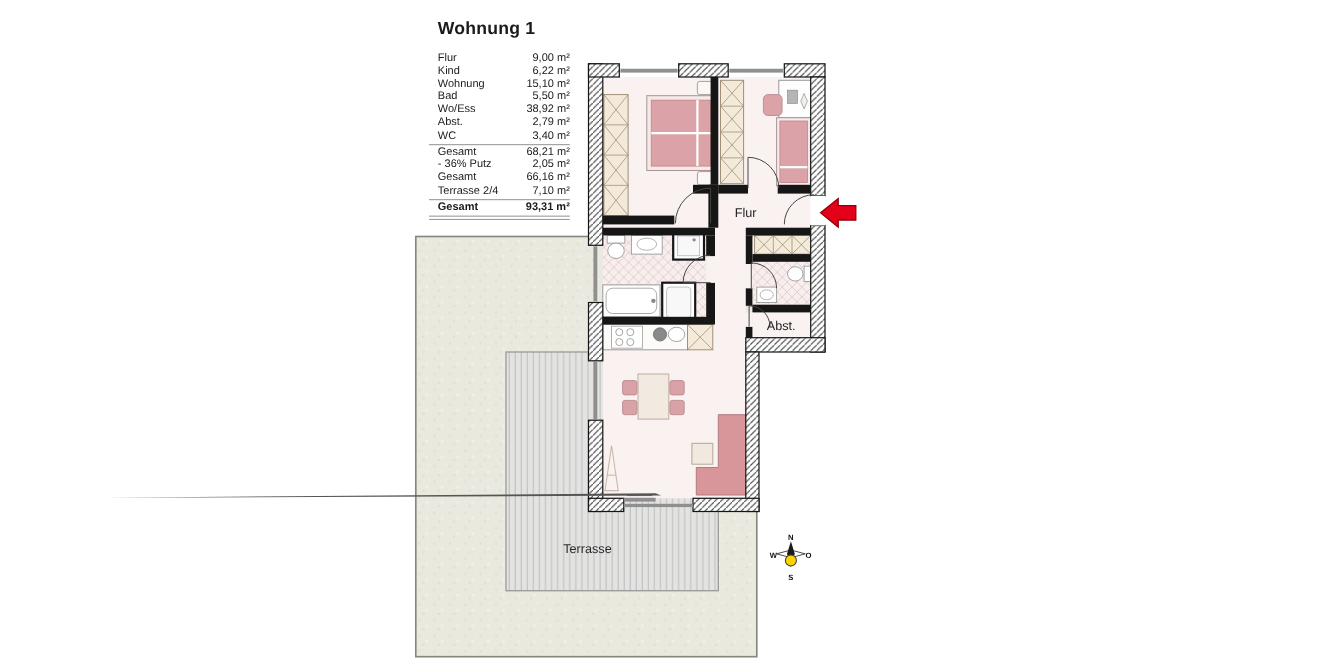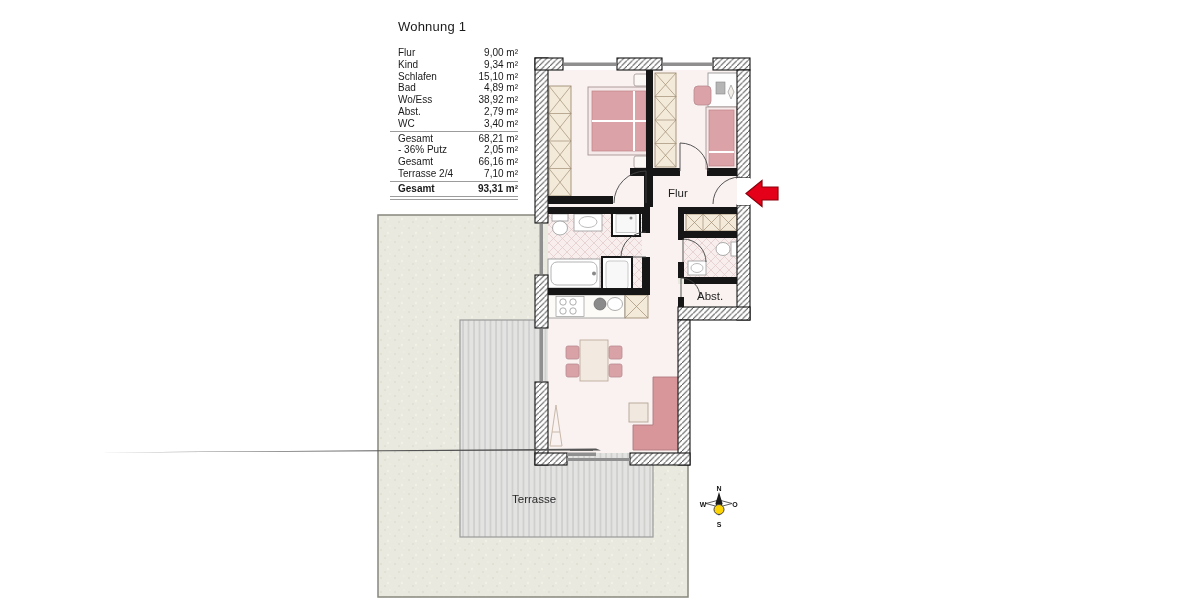--- a/index.html
+++ b/index.html
@@ -1,21 +1,21 @@
 <!DOCTYPE html>
 <html><head>
 <meta charset="utf-8">
 <style>
   html,body{margin:0;padding:0;background:#fff;width:1200px;height:600px;overflow:hidden;
     font-family:"Liberation Sans",sans-serif;}
   #stage{position:relative;width:1200px;height:600px;background:#fff;}
   #plan-svg{position:absolute;left:0;top:0;}
   .area-table{position:absolute;left:398px;top:20px;width:120px;color:#1a1a1a;
     font-size:10px;line-height:11.8px;}
-  .area-table .ttl{font-weight:normal;font-size:13px;line-height:14px;margin-bottom:13px;letter-spacing:.2px;}
+  .area-table .ttl{font-weight:bold;font-size:16px;line-height:14px;margin-bottom:13px;letter-spacing:.2px;}
   .area-table .row{display:flex;justify-content:space-between;height:11.8px;white-space:nowrap;}
   .area-table .row .v{text-align:center;}
   .area-table .row.bold{font-weight:bold;}
   .area-table .rule{border-top:1.8px solid #9c9c9c;height:0;margin:1px 0 1px -8px;width:128px;}
   .area-table .rule.double{height:2.4px;border-bottom:1.8px solid #9c9c9c;}
   svg text{font-family:"Liberation Sans",sans-serif;}
 </style>
 </head>
 <body>
 
@@ -252,29 +252,29 @@
   </svg>
 
   <div class="area-table">
     <div class="ttl">Wohnung 1</div>
     <div class="row">
         <span>Flur</span>
         <span class="v">9,00 m²</span>
       </div>
     <div class="row">
         <span>Kind</span>
-        <span class="v">9,34 m²</span>
-      </div>
-    <div class="row">
-        <span>Schlafen</span>
+        <span class="v">6,22 m²</span>
+      </div>
+    <div class="row">
+        <span>Wohnung</span>
         <span class="v">15,10 m²</span>
       </div>
     <div class="row">
         <span>Bad</span>
-        <span class="v">4,89 m²</span>
+        <span class="v">5,50 m²</span>
       </div>
     <div class="row">
         <span>Wo/Ess</span>
         <span class="v">38,92 m²</span>
       </div>
     <div class="row">
         <span>Abst.</span>
         <span class="v">2,79 m²</span>
       </div>
     <div class="row">

